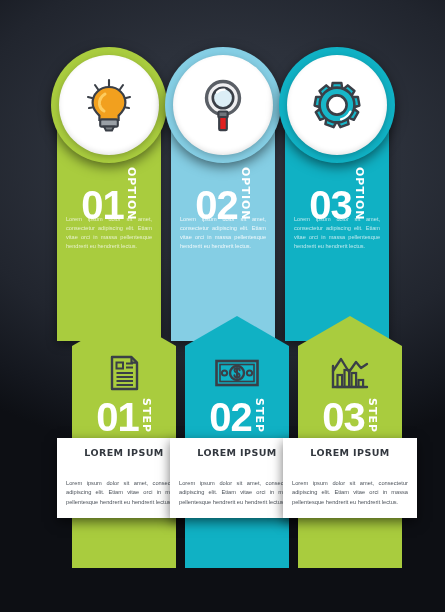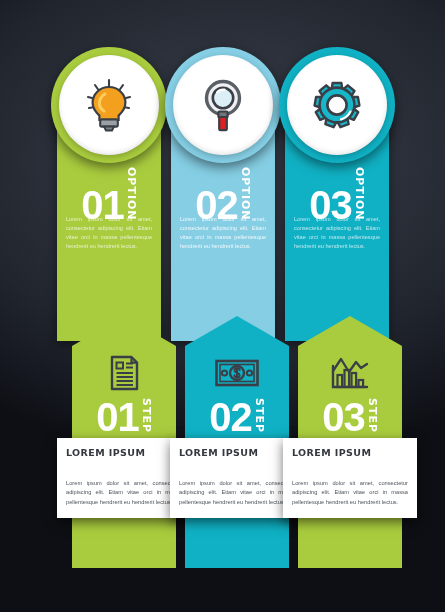--- a/index.html
+++ b/index.html
@@ -109,21 +109,21 @@
     box-shadow:0 4px 11px rgba(0,0,0,.55);
     padding:9px 9px 11px 9px;
     box-sizing:border-box;
   }
   .card h4{
     margin:0 0 21px 0;
     font-family:"DejaVu Sans", sans-serif;
     font-size:9.5px;
     font-weight:bold;
     letter-spacing:.4px;
-    text-align:left;
+    text-align:center;
     color:#33383f;
   }
   .card p{
     margin:0;
     font-size:5.7px;
     line-height:9.3px;
     text-align:justify;
     color:#4d535b;
   }
 

